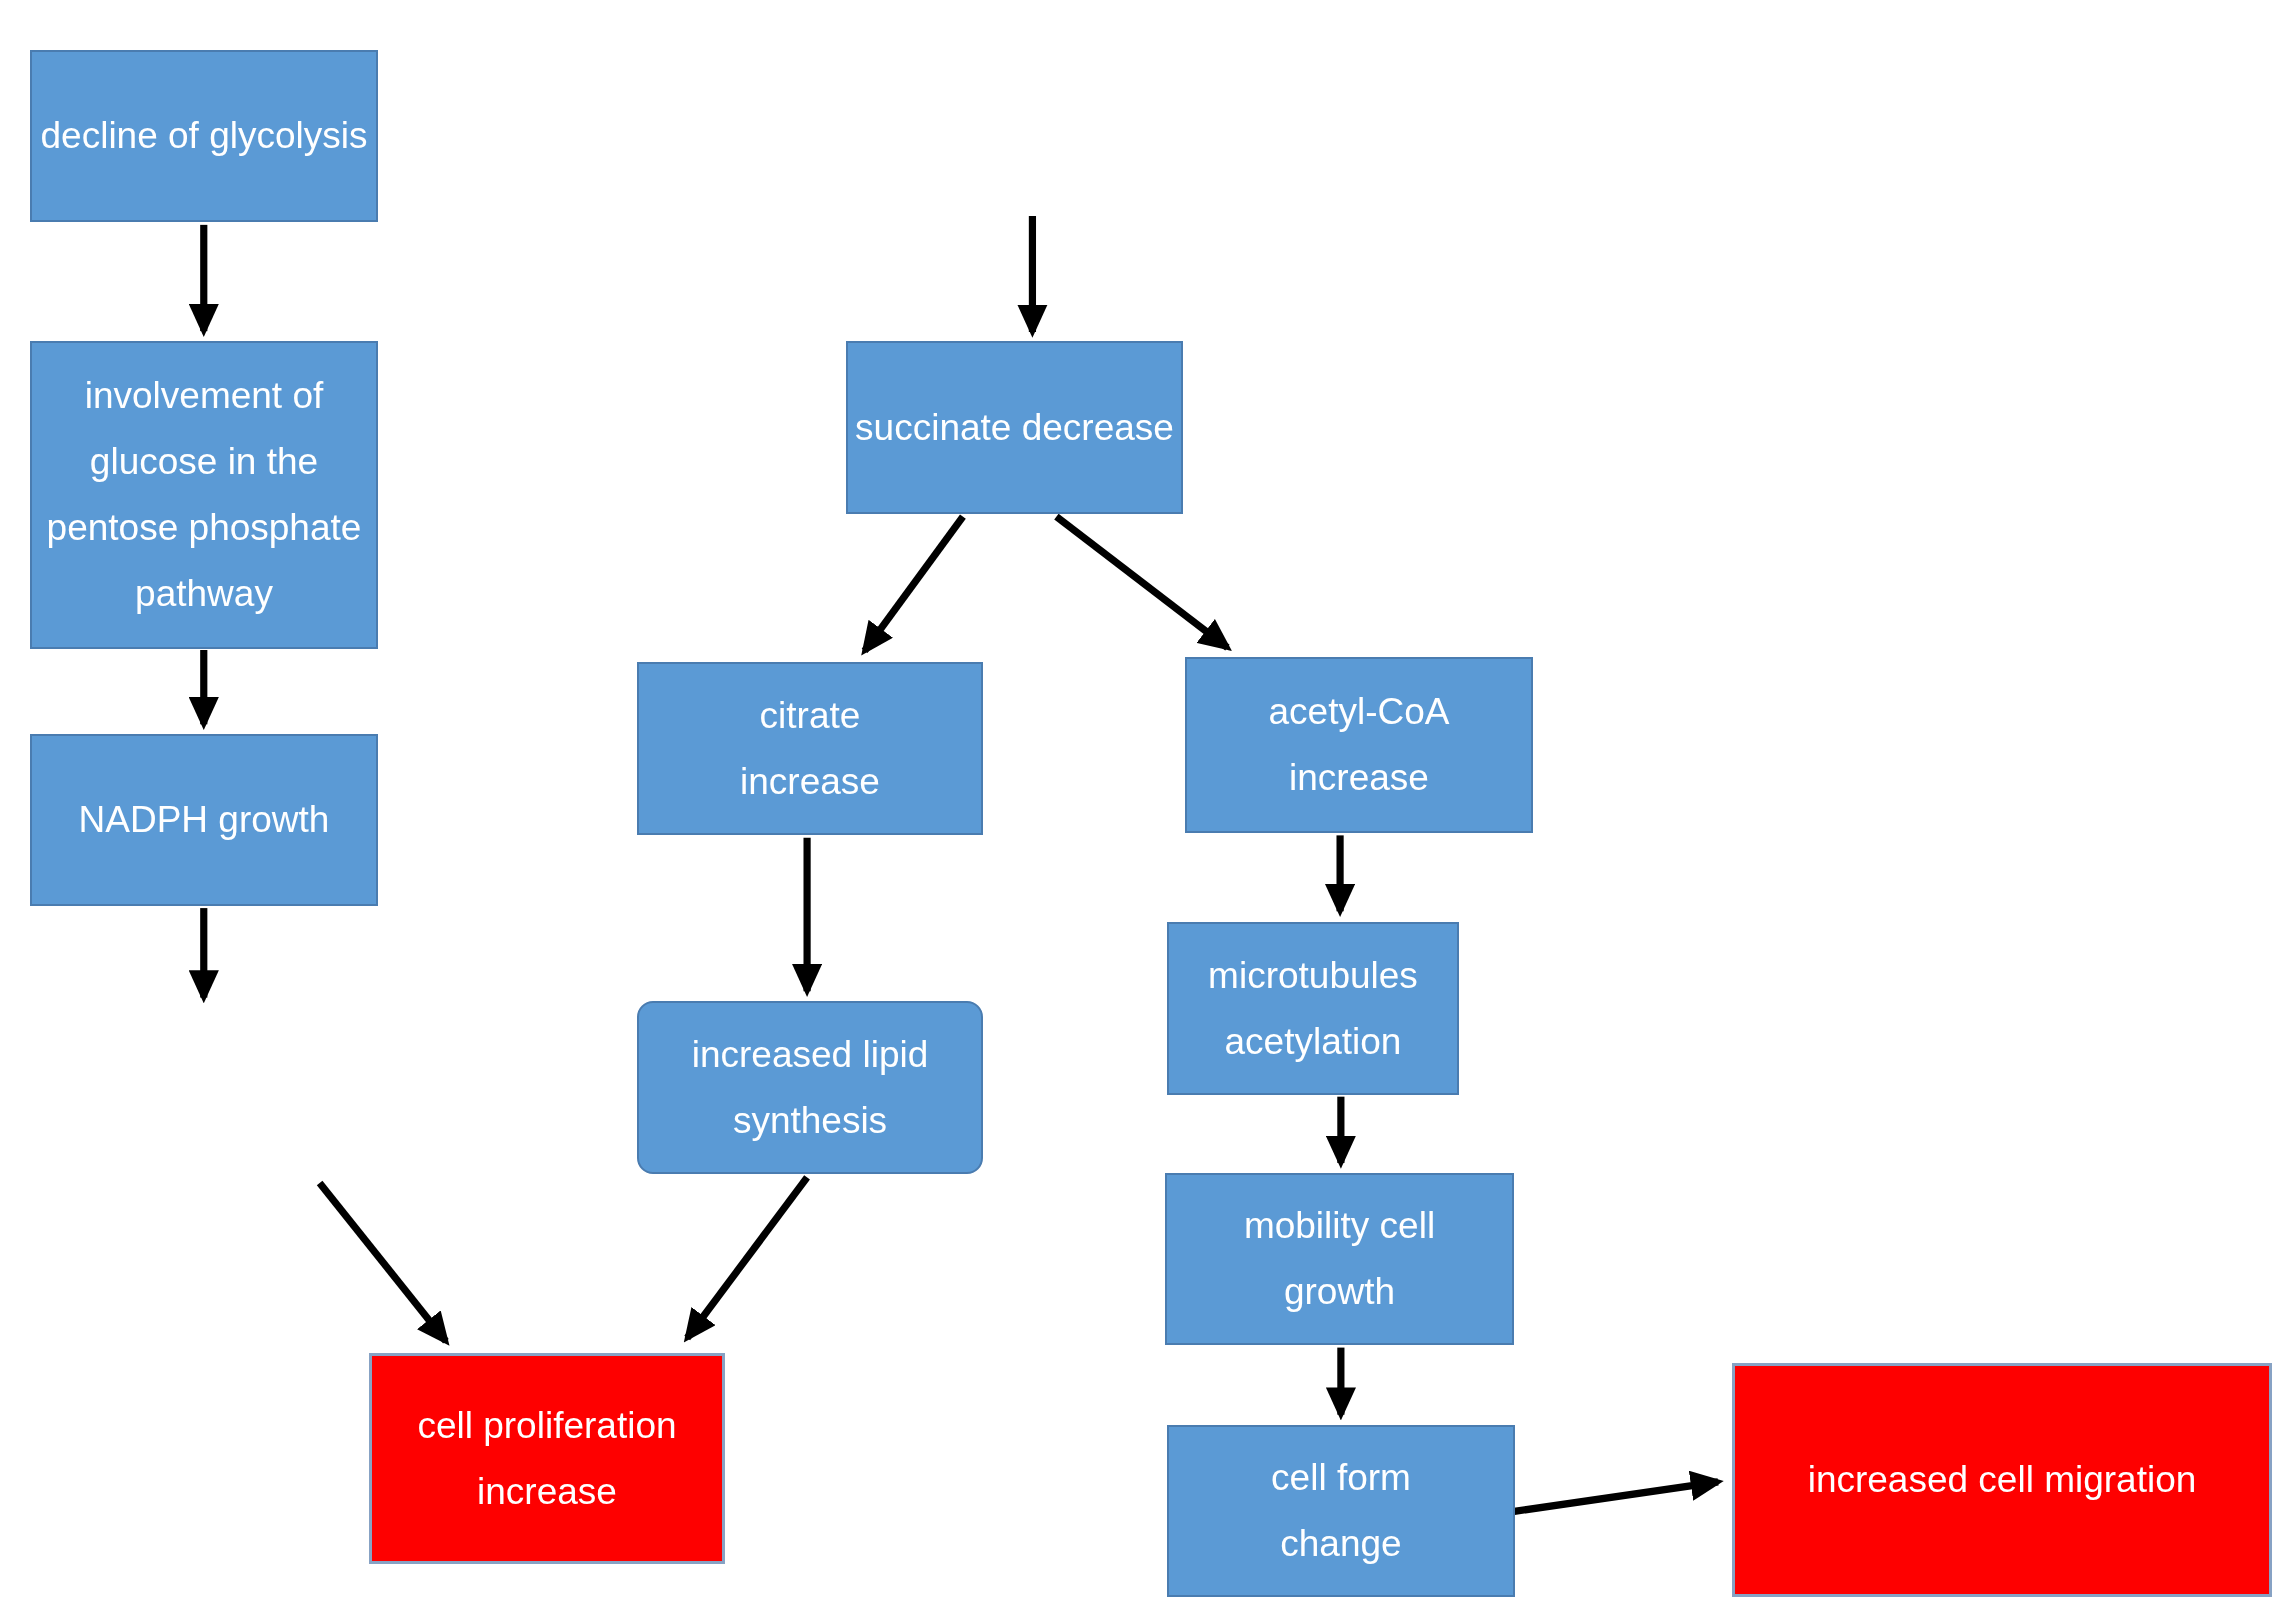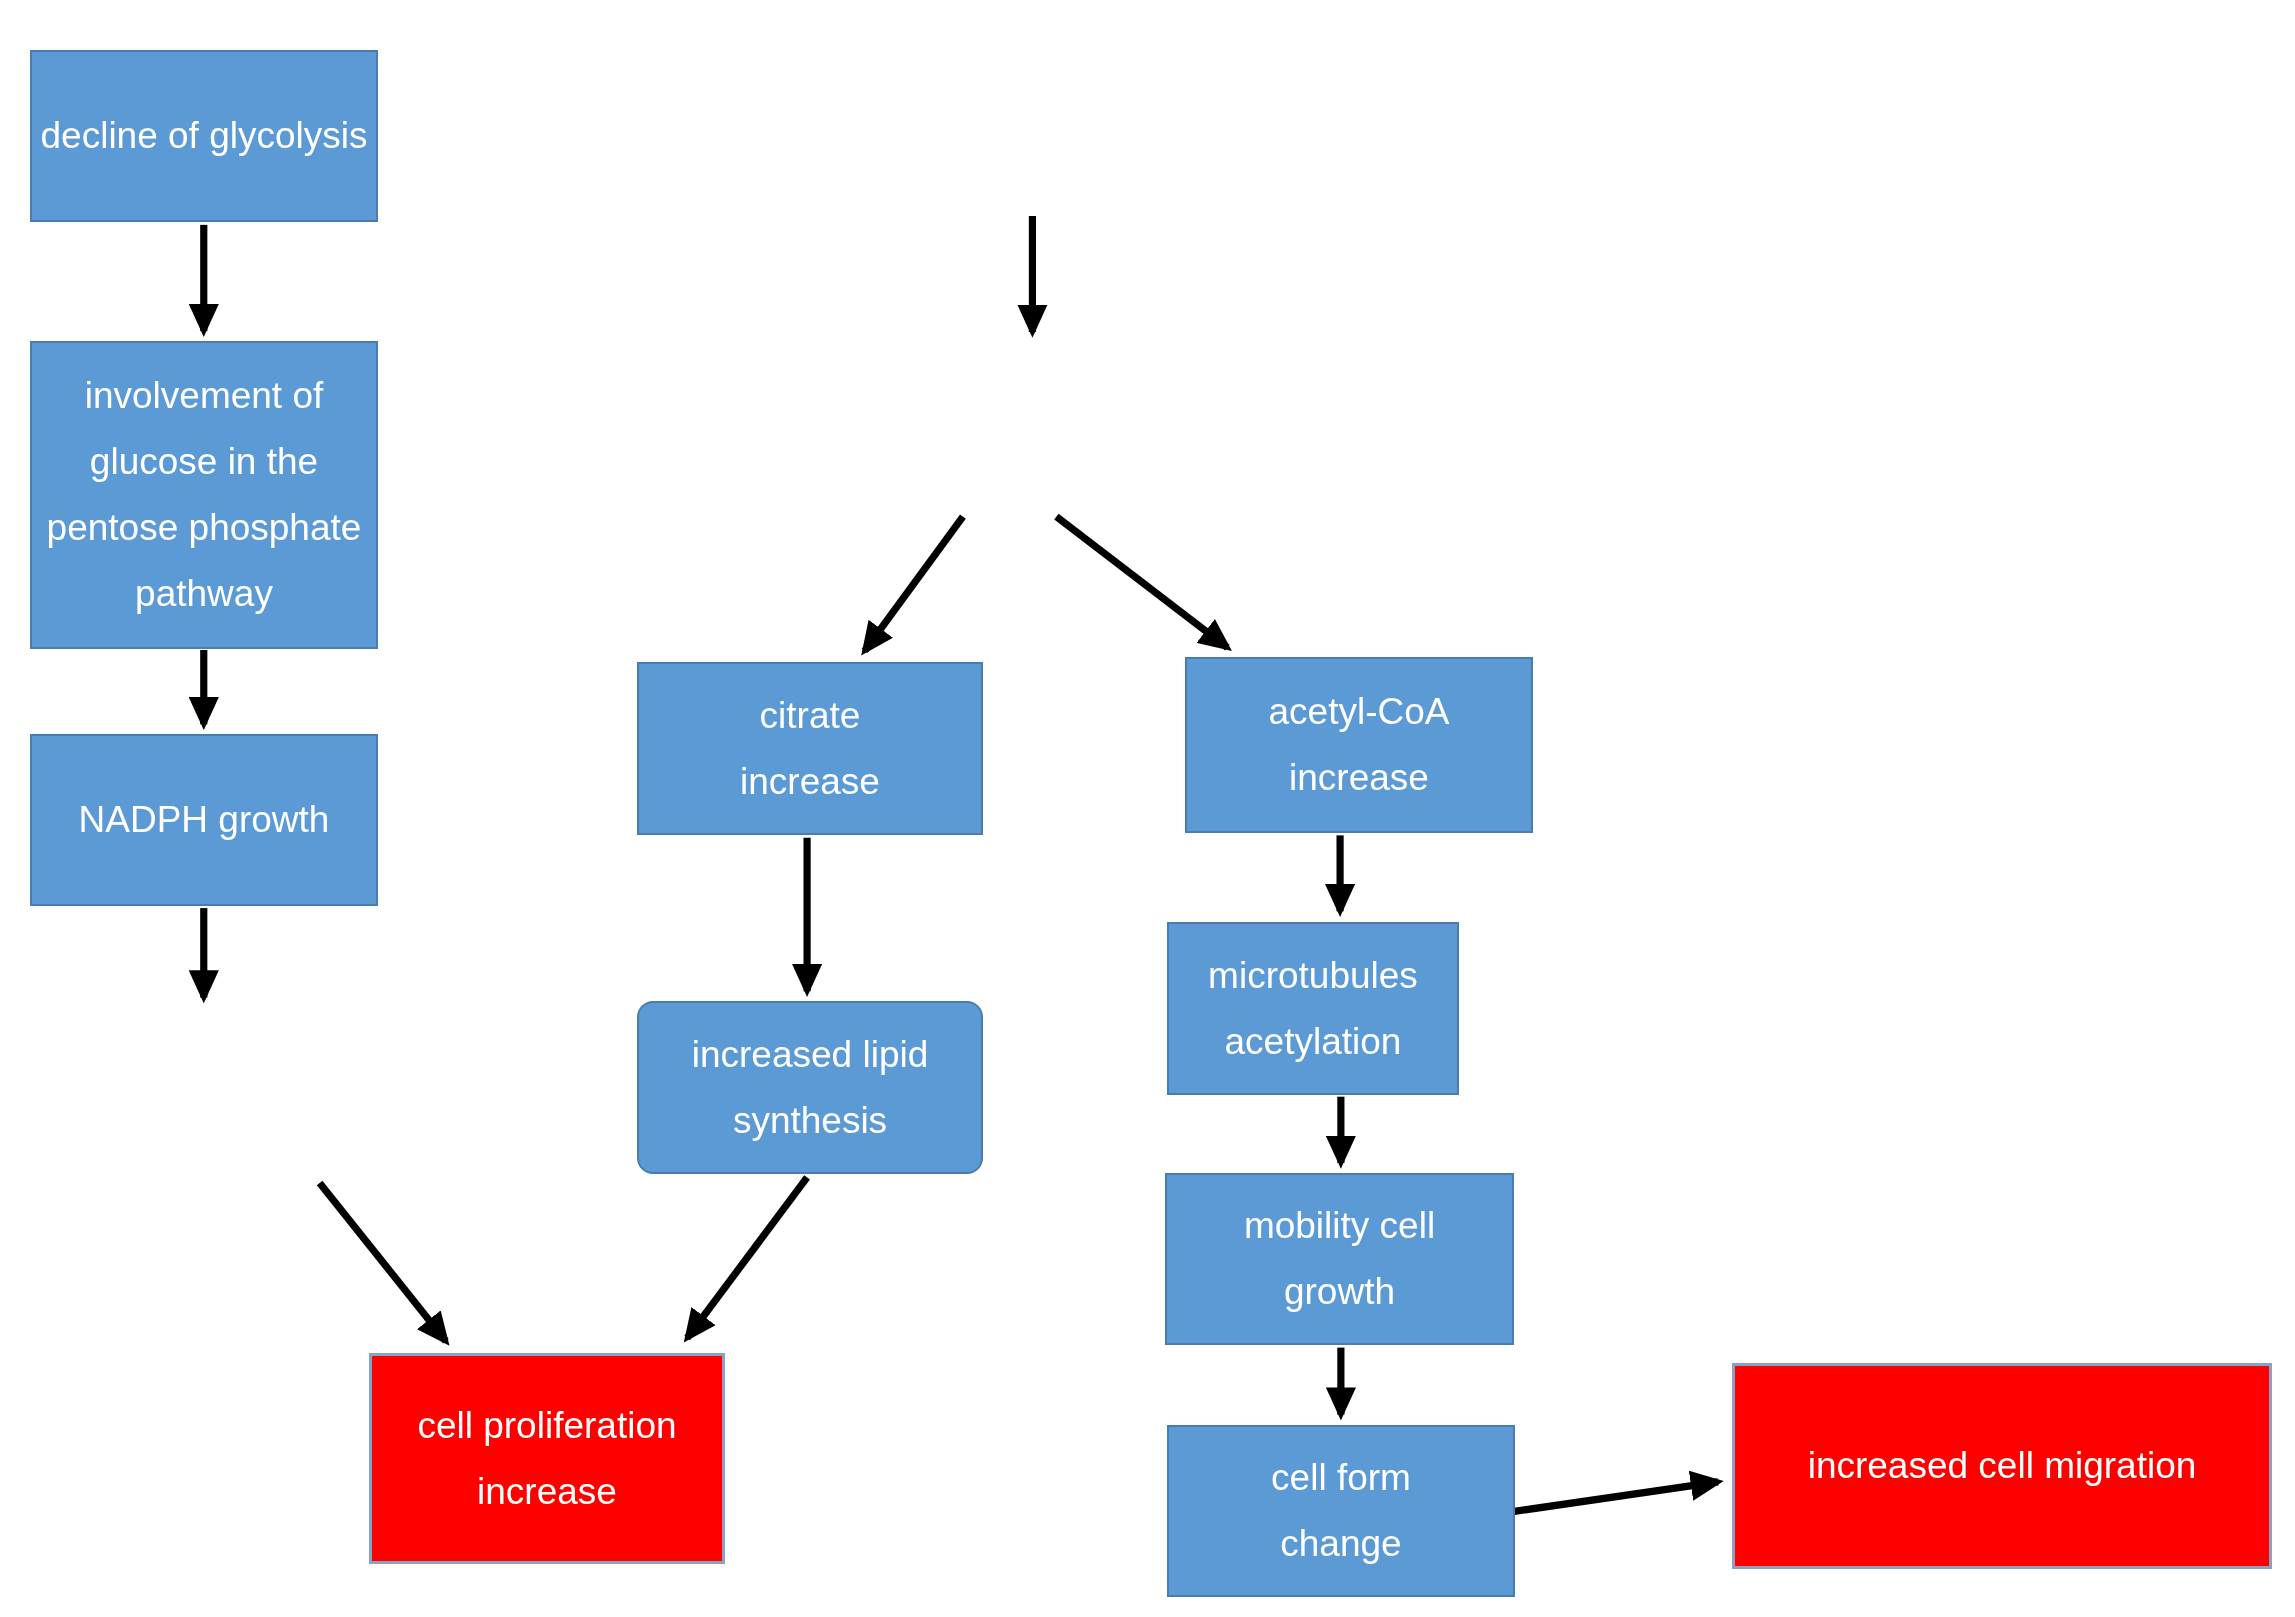--- a/index.html
+++ b/index.html
@@ -70,20 +70,23 @@
     <span class="label">NADPH growth</span>
   </div>
 
 
   <div class="node node--end" style="left:345px;top:1353px;width:356px;height:211px;margin-left:24px;">
     <span class="label">cell proliferation
 increase</span>
   </div>
 
 
+  <div class="node" style="left:846px;top:341px;width:337px;height:173px;">
+    <span class="label">succinate decrease</span>
+  </div>
 
   <div class="node" style="left:637px;top:662px;width:346px;height:173px;">
     <span class="label">citrate
 increase</span>
   </div>
 
   <div class="node" style="left:1167px;top:657px;width:348px;height:176px;margin-left:18px;">
     <span class="label">acetyl-CoA
 increase</span>
   </div>
@@ -101,18 +104,18 @@
   <div class="node" style="left:1165px;top:1173px;width:349px;height:172px;">
     <span class="label">mobility cell
 growth</span>
   </div>
 
   <div class="node" style="left:1167px;top:1425px;width:348px;height:172px;">
     <span class="label">cell form
 change</span>
   </div>
 
-  <div class="node node--end" style="left:1732px;top:1363px;width:540px;height:206px;">
+  <div class="node node--end" style="left:1732px;top:1363px;width:540px;height:234px;">
     <span class="label">increased cell migration</span>
   </div>
 
 </div>
 
 
 </body></html>

